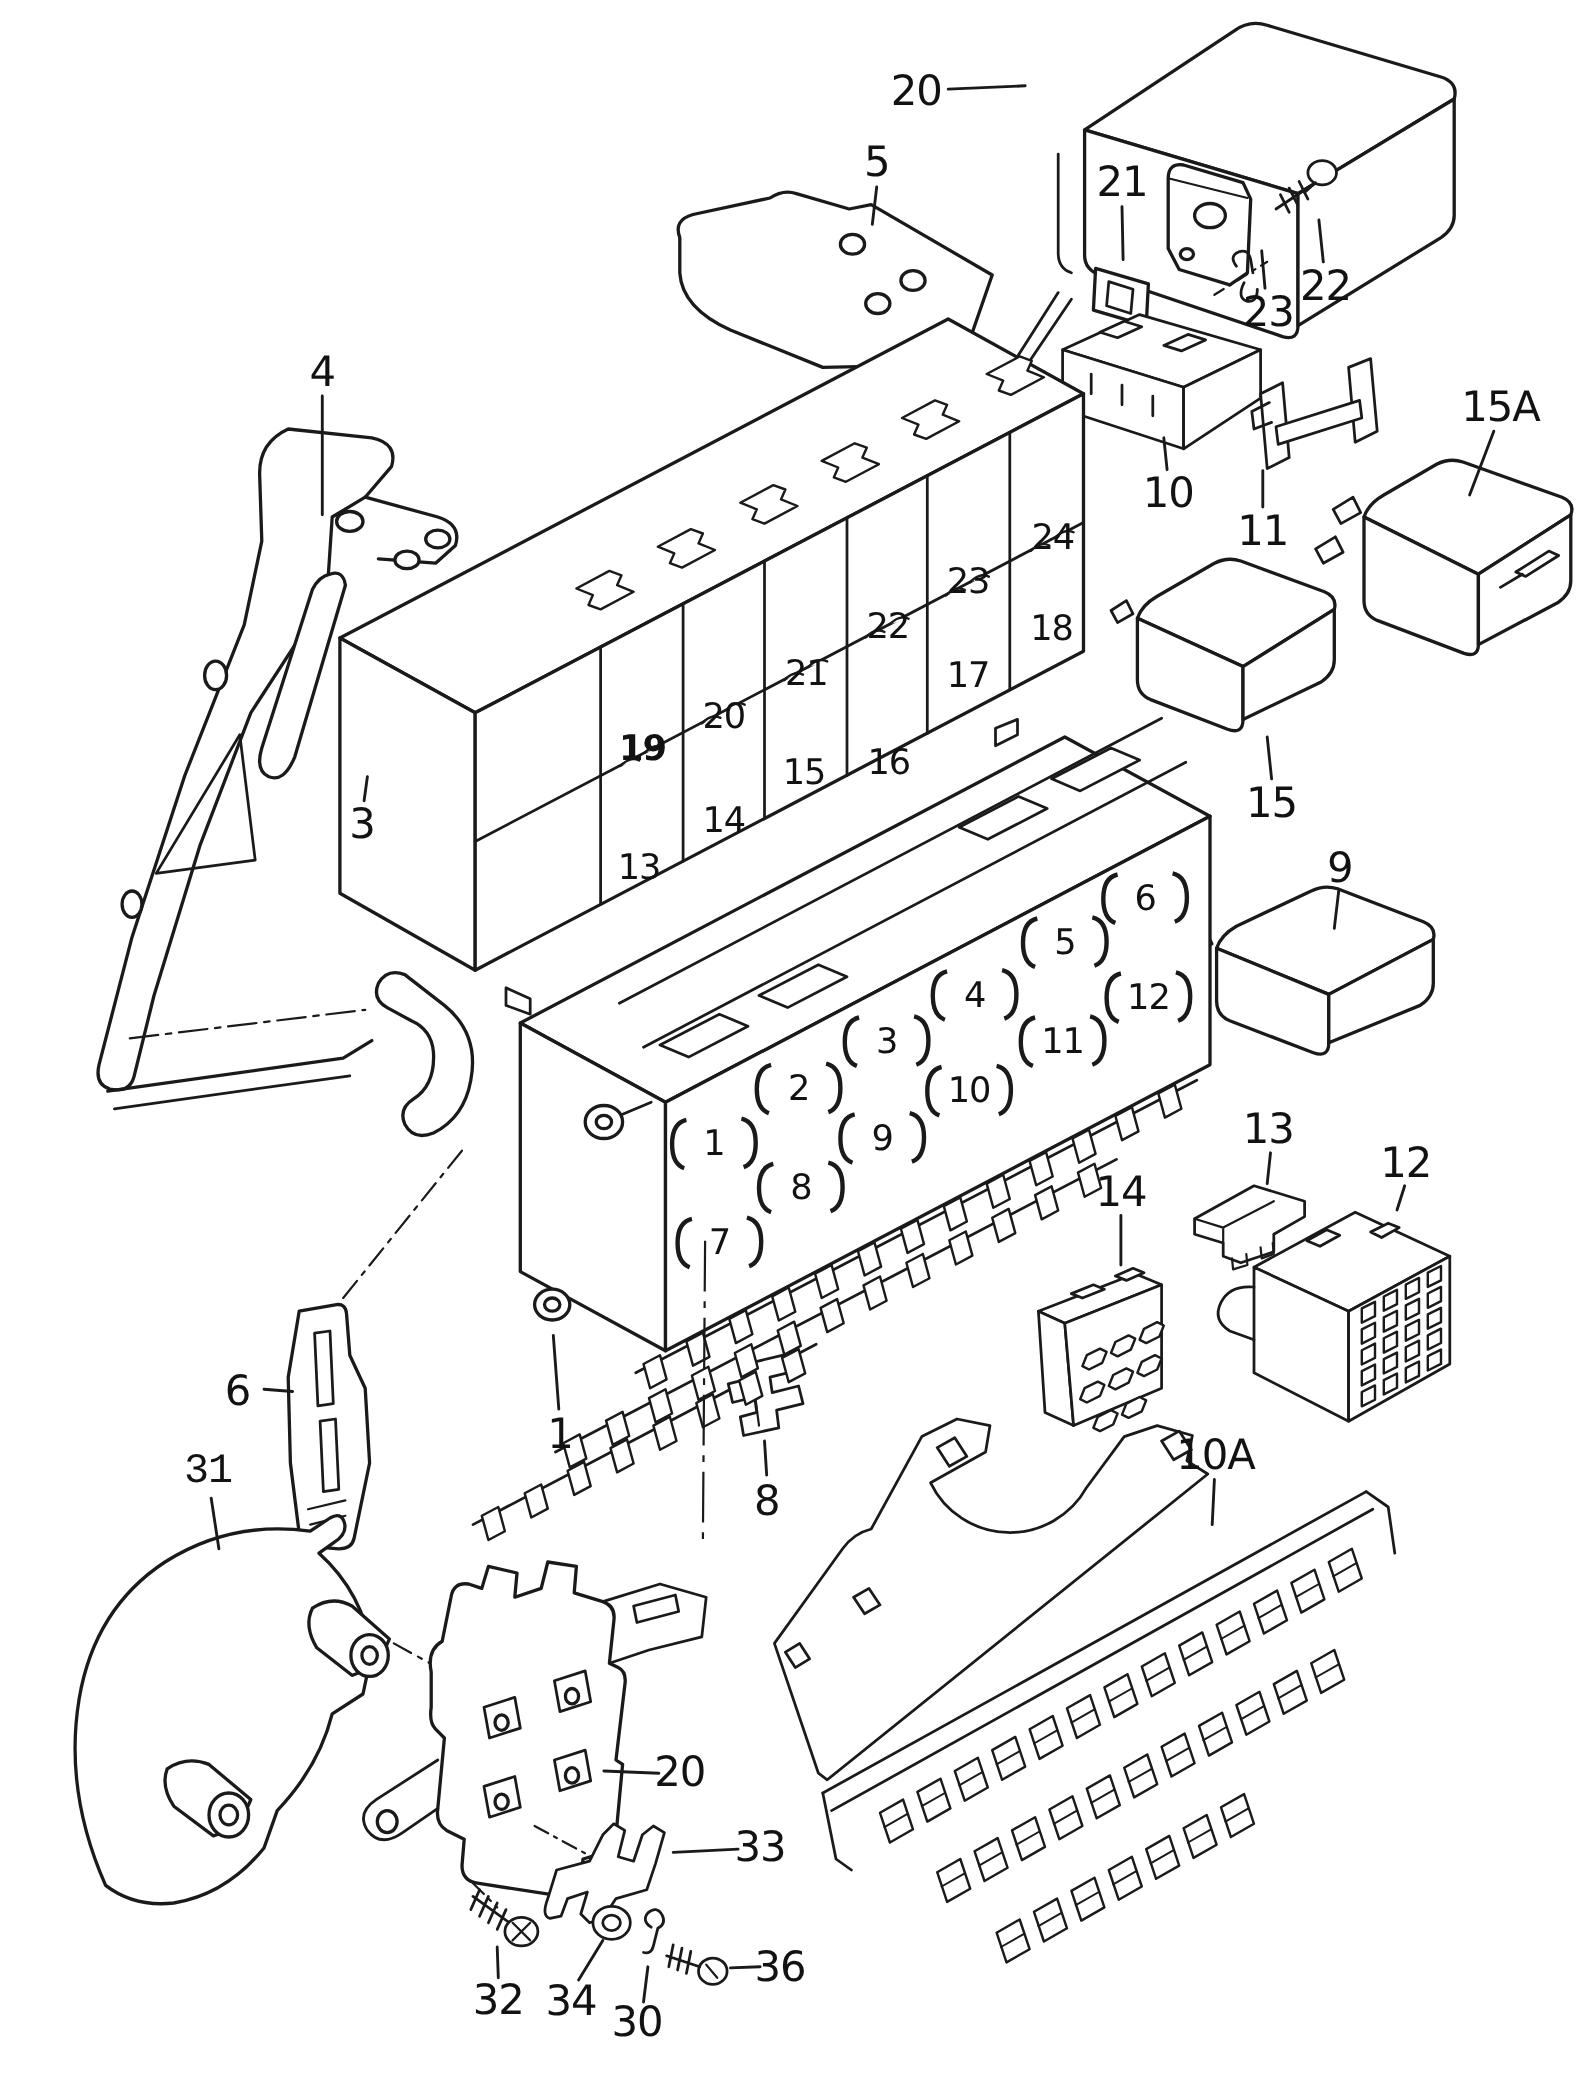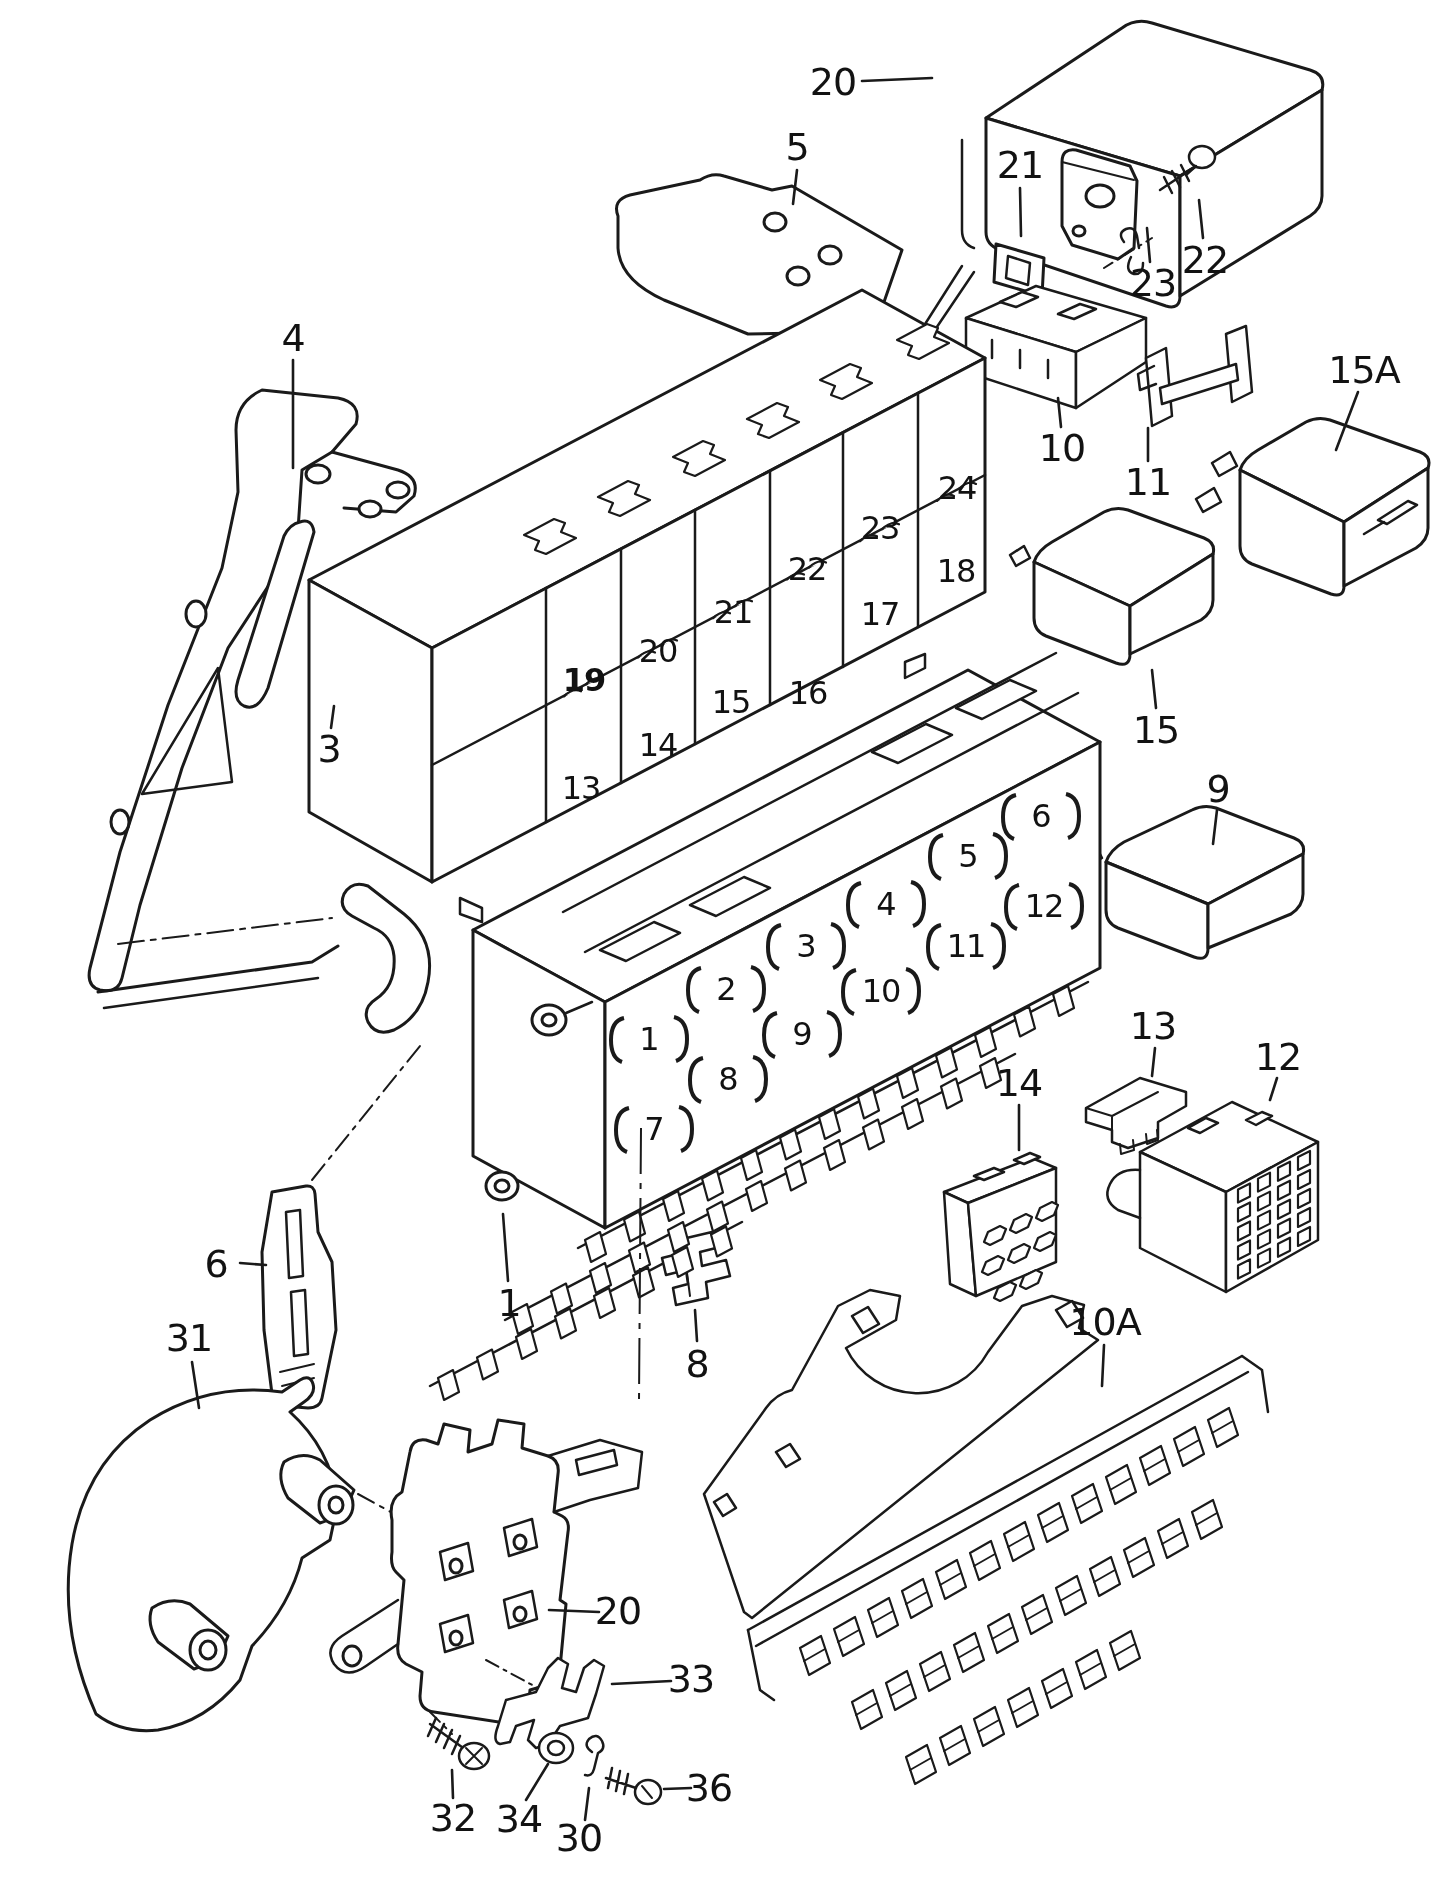--- a/index.html
+++ b/index.html
@@ -429,21 +429,21 @@
     <div class="callout part" style="left: 1205px; top: 260px;">22</div>
     <div class="callout part" style="left: 1364px; top: 370px;">15A</div>
     <div class="callout part" style="left: 293px; top: 338px;">4</div>
     <div class="callout part" style="left: 1062px; top: 448px;">10</div>
     <div class="callout part" style="left: 1148px; top: 482px;">11</div>
     <div class="callout part" style="left: 1156px; top: 730px;">15</div>
     <div class="callout part" style="left: 1218px; top: 789px;">9</div>
     <div class="callout part" style="left: 329px; top: 749px;">3</div>
     <div class="callout part" style="left: 216px; top: 1264px;">6</div>
     <div class="callout part" style="left: 509px; top: 1303px;">1</div>
-    <div class="callout part" style="left: 189px; top: 1338px;">31</div>
+    <div class="callout part" style="left: 189px; top: 1338px; font-family: Liberation Mono, monospace;">31</div>
     <div class="callout part" style="left: 697px; top: 1364px;">8</div>
     <div class="callout part" style="left: 1153px; top: 1026px;">13</div>
     <div class="callout part" style="left: 1019px; top: 1083px;">14</div>
     <div class="callout part" style="left: 1278px; top: 1057px;">12</div>
     <div class="callout part" style="left: 1105px; top: 1322px;">10A</div>
     <div class="callout part" style="left: 618px; top: 1611px;">20</div>
     <div class="callout part" style="left: 691px; top: 1679px;">33</div>
     <div class="callout part" style="left: 453px; top: 1818px;">32</div>
     <div class="callout part" style="left: 519px; top: 1819px;">34</div>
     <div class="callout part" style="left: 579px; top: 1838px;">30</div>

